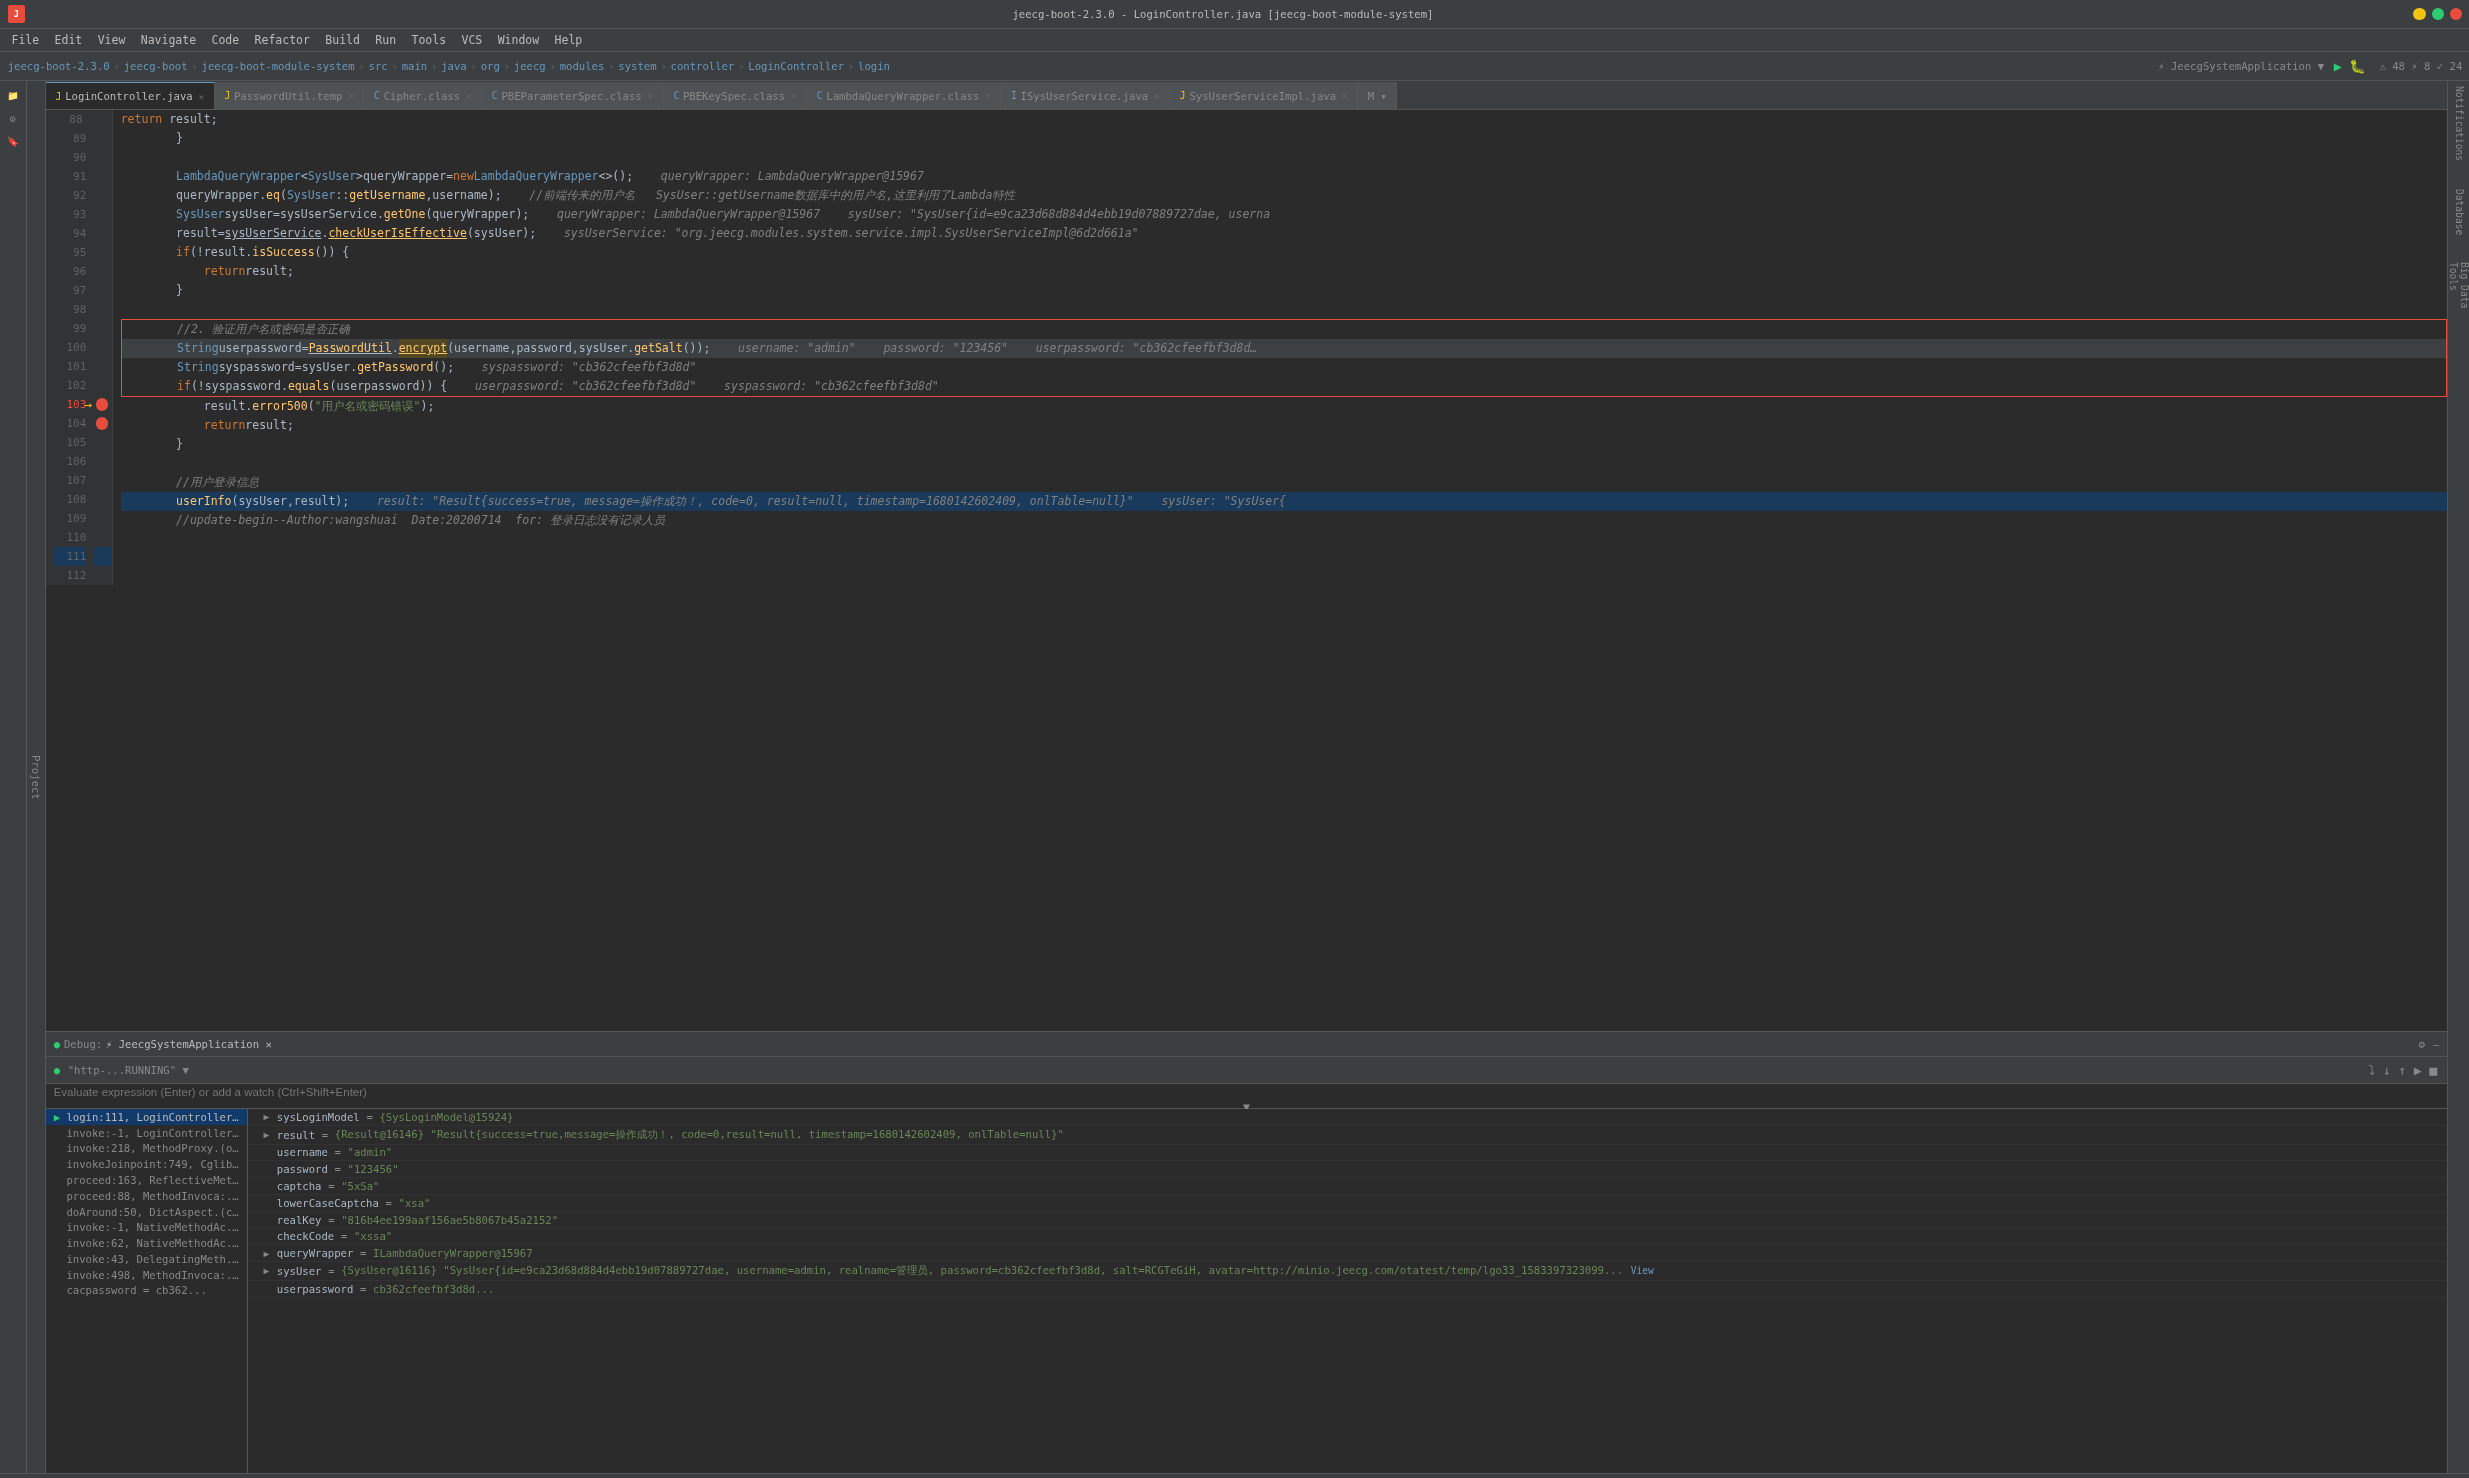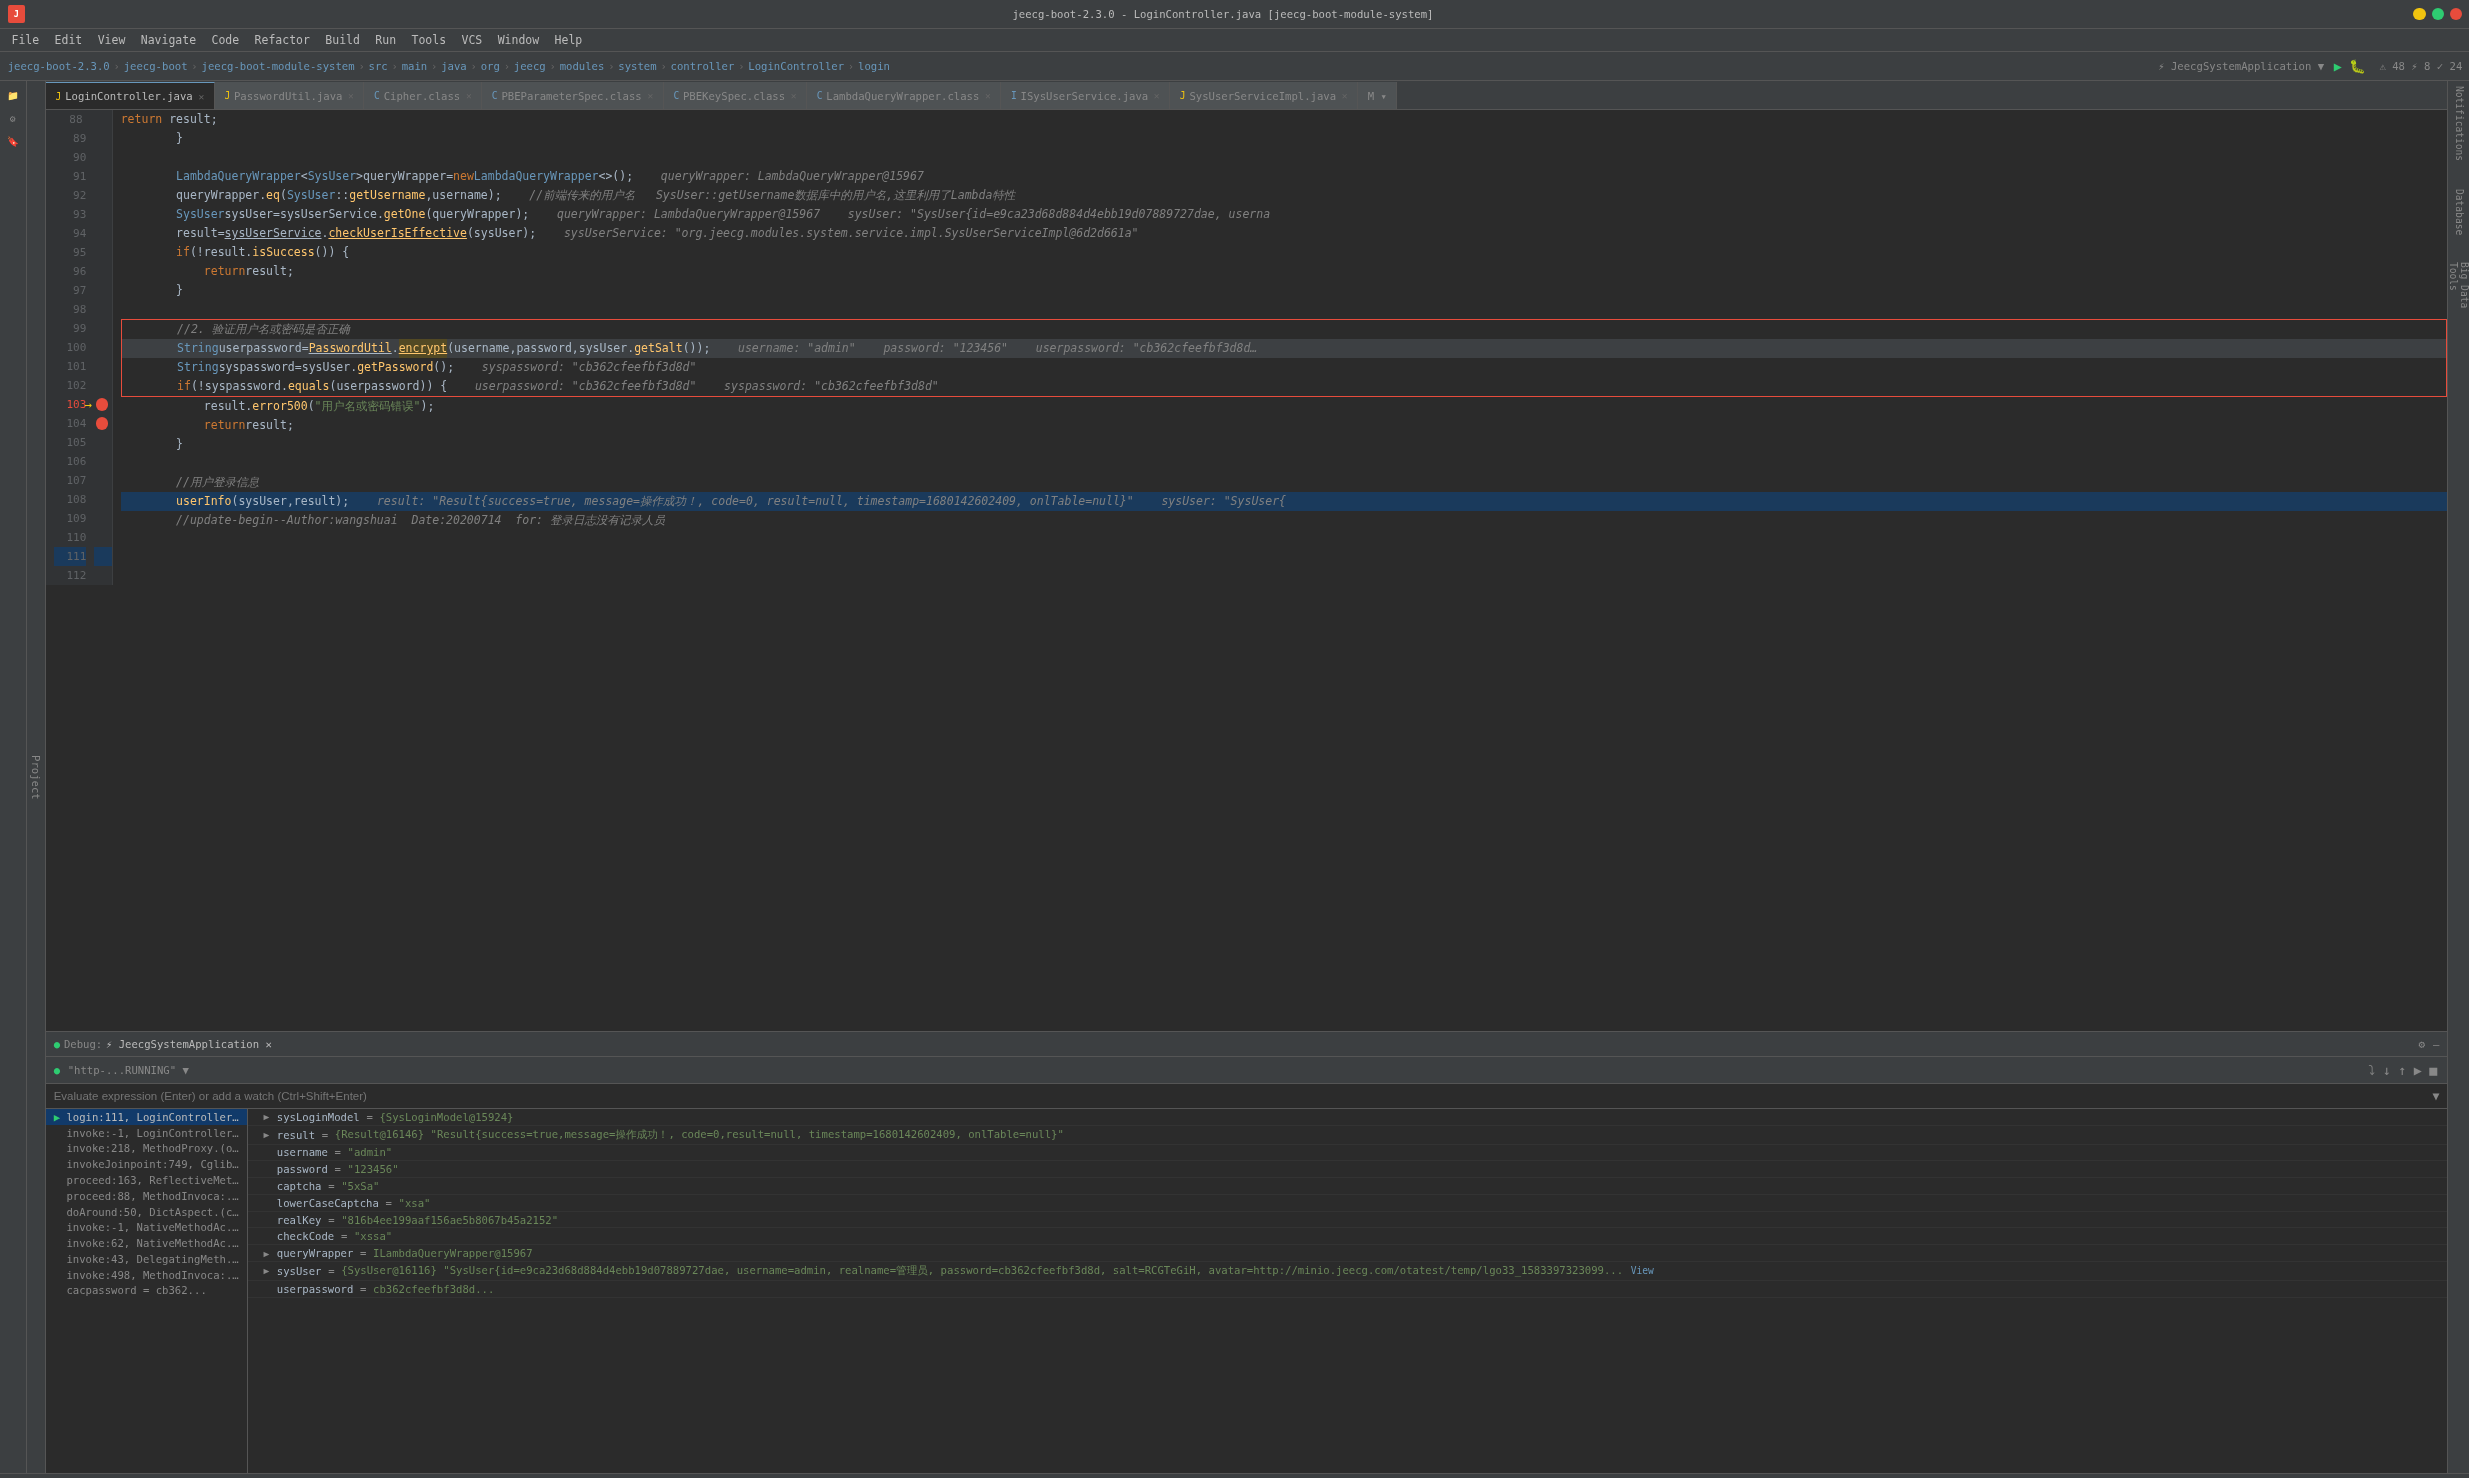--- a/index.html
+++ b/index.html
@@ -388,21 +388,21 @@
   <div id="editor-area">
 
     <div id="tabs-bar">
       <div class="tab active">
         <span class="tab-icon" style="color:#f1c40f;">J</span>
         <span>LoginController.java</span>
         <span class="close-x">✕</span>
       </div>
       <div class="tab">
         <span class="tab-icon" style="color:#f1c40f;">J</span>
-        <span>PasswordUtil.java</span>
+        <span>PasswordUtil.temp</span>
         <span class="close-x">✕</span>
       </div>
       <div class="tab">
         <span class="tab-icon" style="color:#6897bb;">C</span>
         <span>Cipher.class</span>
         <span class="close-x">✕</span>
       </div>
       <div class="tab">
         <span class="tab-icon" style="color:#6897bb;">C</span>
         <span>PBEParameterSpec.class</span>
@@ -614,21 +614,21 @@
         <span style="margin-left:3.8px;color:#888;font-size:10.6px;">"http-...RUNNING" ▼</span>
         <div style="flex:1"></div>
 
         <span style="font-size:13.4px;cursor:pointer;color:#888;margin:0 1.9px;" title="Step Over">⤵</span>
         <span style="font-size:13.4px;cursor:pointer;color:#888;margin:0 1.9px;" title="Step Into">↓</span>
         <span style="font-size:13.4px;cursor:pointer;color:#888;margin:0 1.9px;" title="Step Out">↑</span>
         <span style="font-size:13.4px;cursor:pointer;color:#888;margin:0 1.9px;" title="Resume">▶</span>
         <span style="font-size:13.4px;cursor:pointer;color:#888;margin:0 1.9px;" title="Stop">■</span>
       </div>
 
-      <div style="background:#2b2b2b;height:25px;display:flex;align-items:center;border-bottom:1px solid #555;">
+      <div style="background:#2b2b2b;height:25px;display:flex;align-items:center;border-bottom:1px solid #555;flex-direction:column;">
         <input class="expression-input" type="text" style="width: 100%;" placeholder="Evaluate expression (Enter) or add a watch (Ctrl+Shift+Enter)">
         <span style="color:#888;padding:0 7.7px;font-size:11.5px;cursor:pointer;">▼</span>
       </div>
 
       <div id="debug-layout">
 
         <div id="frames-panel">
           <div class="frame-item active">
             <span style="color:#2ecc71;">▶</span> login:111, LoginController.(o...
           </div>

